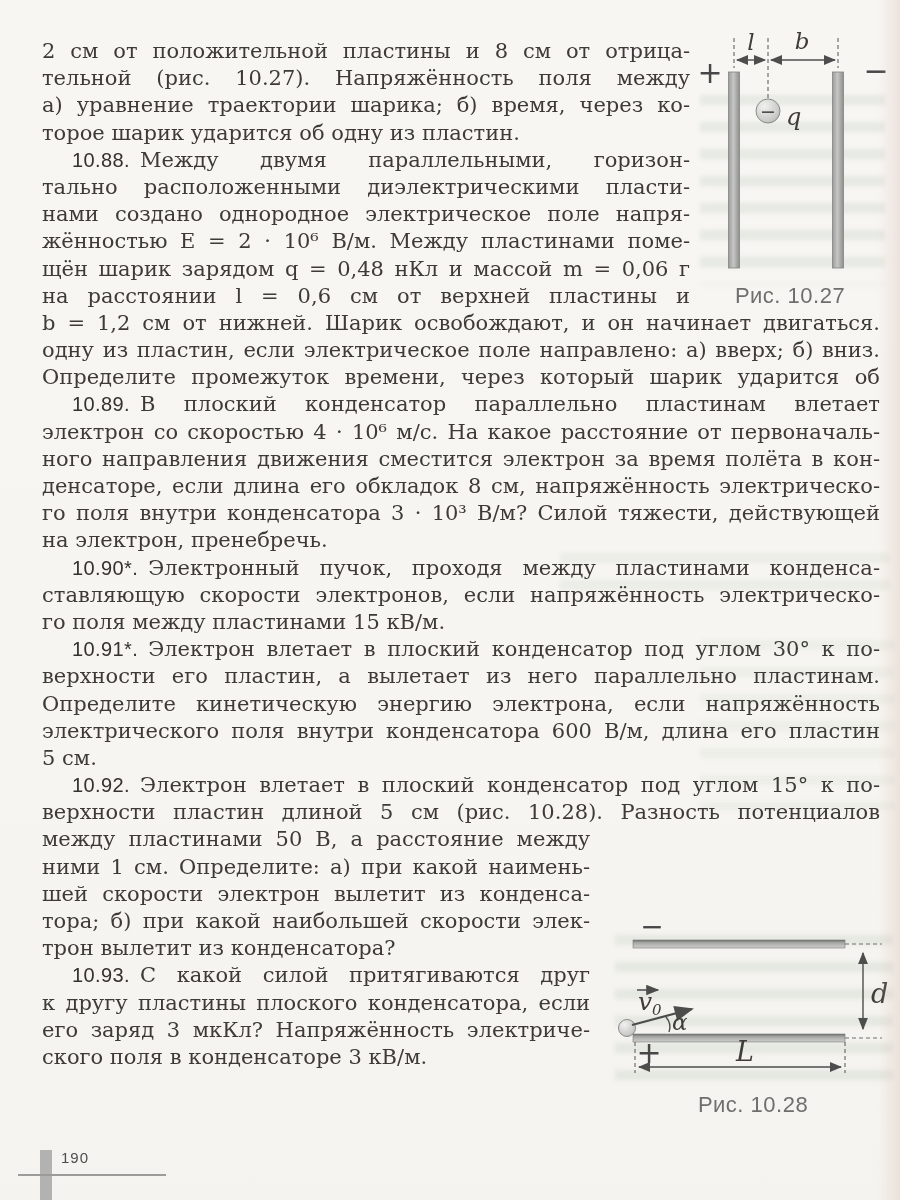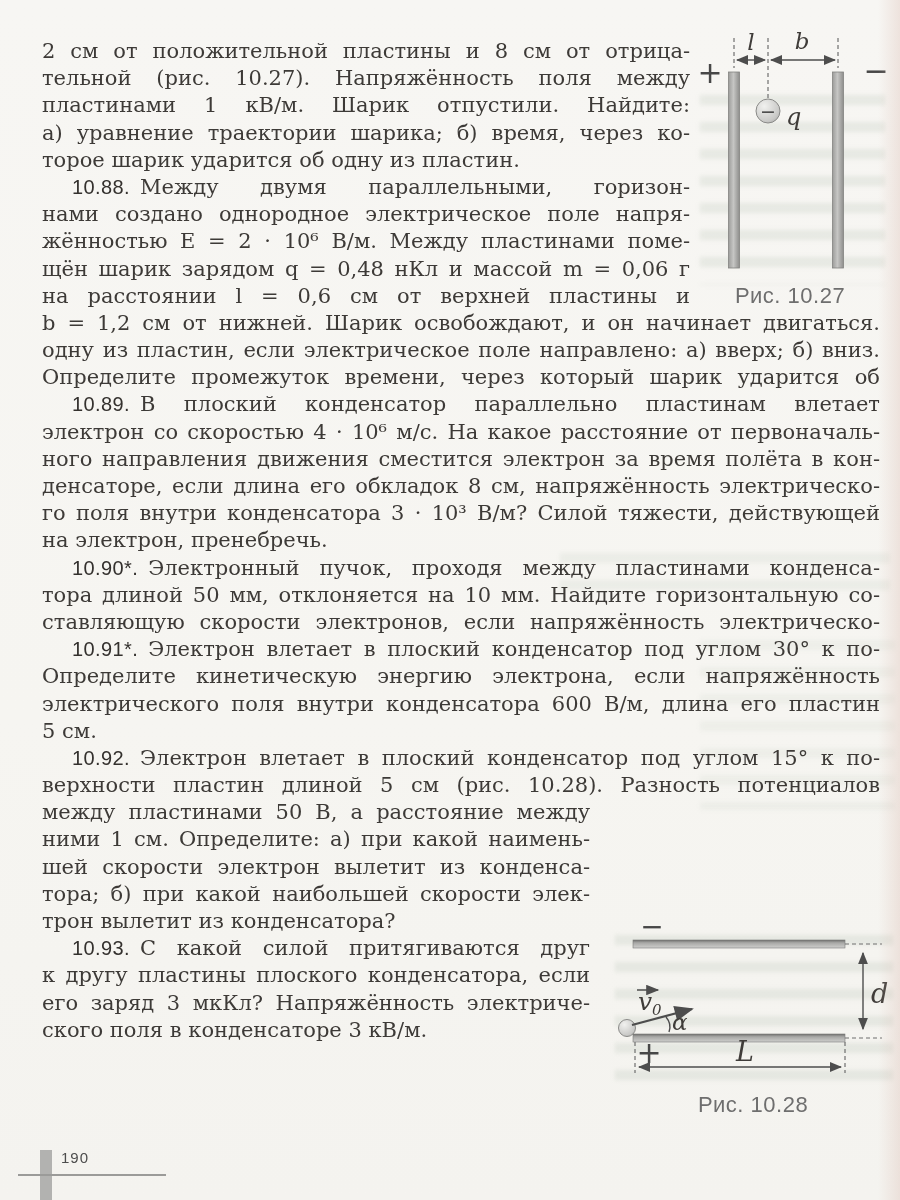--- a/index.html
+++ b/index.html
@@ -47,45 +47,46 @@
 
   <div class="bleed b1"></div>
   <div class="bleed b2"></div>
   <div class="bleed b3"></div>
   <div class="bleed b4"></div>
 
   <div class="content">
 
     <div class="ln j nA">2 см от положительной пластины и 8 см от отрица-</div>
     <div class="ln j nA">тельной (рис. 10.27). Напряжённость поля между</div>
-    <div class="ln j nA">пластинами 1 кВ/м. Шарик отпустили. Найдите:</div>
     <div class="ln j nA">а) уравнение траектории шарика; б) время, через ко-</div>
     <div class="ln l nA">торое шарик ударится об одну из пластин.</div>
 
     <div class="ln j nA ind"><span class="num">10.88.</span><span>Между двумя параллельными, горизон-</span></div>
+    <div class="ln j nA">тально расположенными диэлектрическими пласти-</div>
     <div class="ln j nA">нами создано однородное электрическое поле напря-</div>
     <div class="ln j nA">жённостью E = 2 · 10⁶ В/м. Между пластинами поме-</div>
     <div class="ln j nA">щён шарик зарядом q = 0,48 нКл и массой m = 0,06 г</div>
     <div class="ln j nA">на расстоянии l = 0,6 см от верхней пластины и</div>
     <div class="ln j">b = 1,2 см от нижней. Шарик освобождают, и он начинает двигаться.</div>
     <div class="ln j">одну из пластин, если электрическое поле направлено: а) вверх; б) вниз.</div>
     <div class="ln j">Определите промежуток времени, через который шарик ударится об</div>
 
     <div class="ln j ind"><span class="num">10.89.</span><span>В плоский конденсатор параллельно пластинам влетает</span></div>
     <div class="ln j">электрон со скоростью 4 · 10⁶ м/с. На какое расстояние от первоначаль-</div>
     <div class="ln j">ного направления движения сместится электрон за время полёта в кон-</div>
     <div class="ln j">денсаторе, если длина его обкладок 8 см, напряжённость электрическо-</div>
     <div class="ln j">го поля внутри конденсатора 3 · 10³ В/м? Силой тяжести, действующей</div>
     <div class="ln l">на электрон, пренебречь.</div>
 
     <div class="ln j ind"><span class="num">10.90*.</span><span>Электронный пучок, проходя между пластинами конденса-</span></div>
-    <div class="ln j">тора длиной 50 мм, отклоняется на 10 мм. Найдите горизонтальную со-</div>
     <div class="ln j">ставляющую скорости электронов, если напряжённость электрическо-</div>
+    <div class="ln l">го поля между пластинами 15 кВ/м.</div>
 
     <div class="ln j ind"><span class="num">10.91*.</span><span>Электрон влетает в плоский конденсатор под углом 30° к по-</span></div>
+    <div class="ln j">верхности его пластин, а вылетает из него параллельно пластинам.</div>
     <div class="ln j">Определите кинетическую энергию электрона, если напряжённость</div>
     <div class="ln j">электрического поля внутри конденсатора 600 В/м, длина его пластин</div>
     <div class="ln l">5 см.</div>
 
     <div class="ln j ind"><span class="num">10.92.</span><span>Электрон влетает в плоский конденсатор под углом 15° к по-</span></div>
     <div class="ln j">верхности пластин длиной 5 см (рис. 10.28). Разность потенциалов</div>
     <div class="ln j nB">между пластинами 50 В, а расстояние между</div>
     <div class="ln j nB">ними 1 см. Определите: а) при какой наимень-</div>
     <div class="ln j nB">шей скорости электрон вылетит из конденса-</div>
     <div class="ln j nB">тора; б) при какой наибольшей скорости элек-</div>

